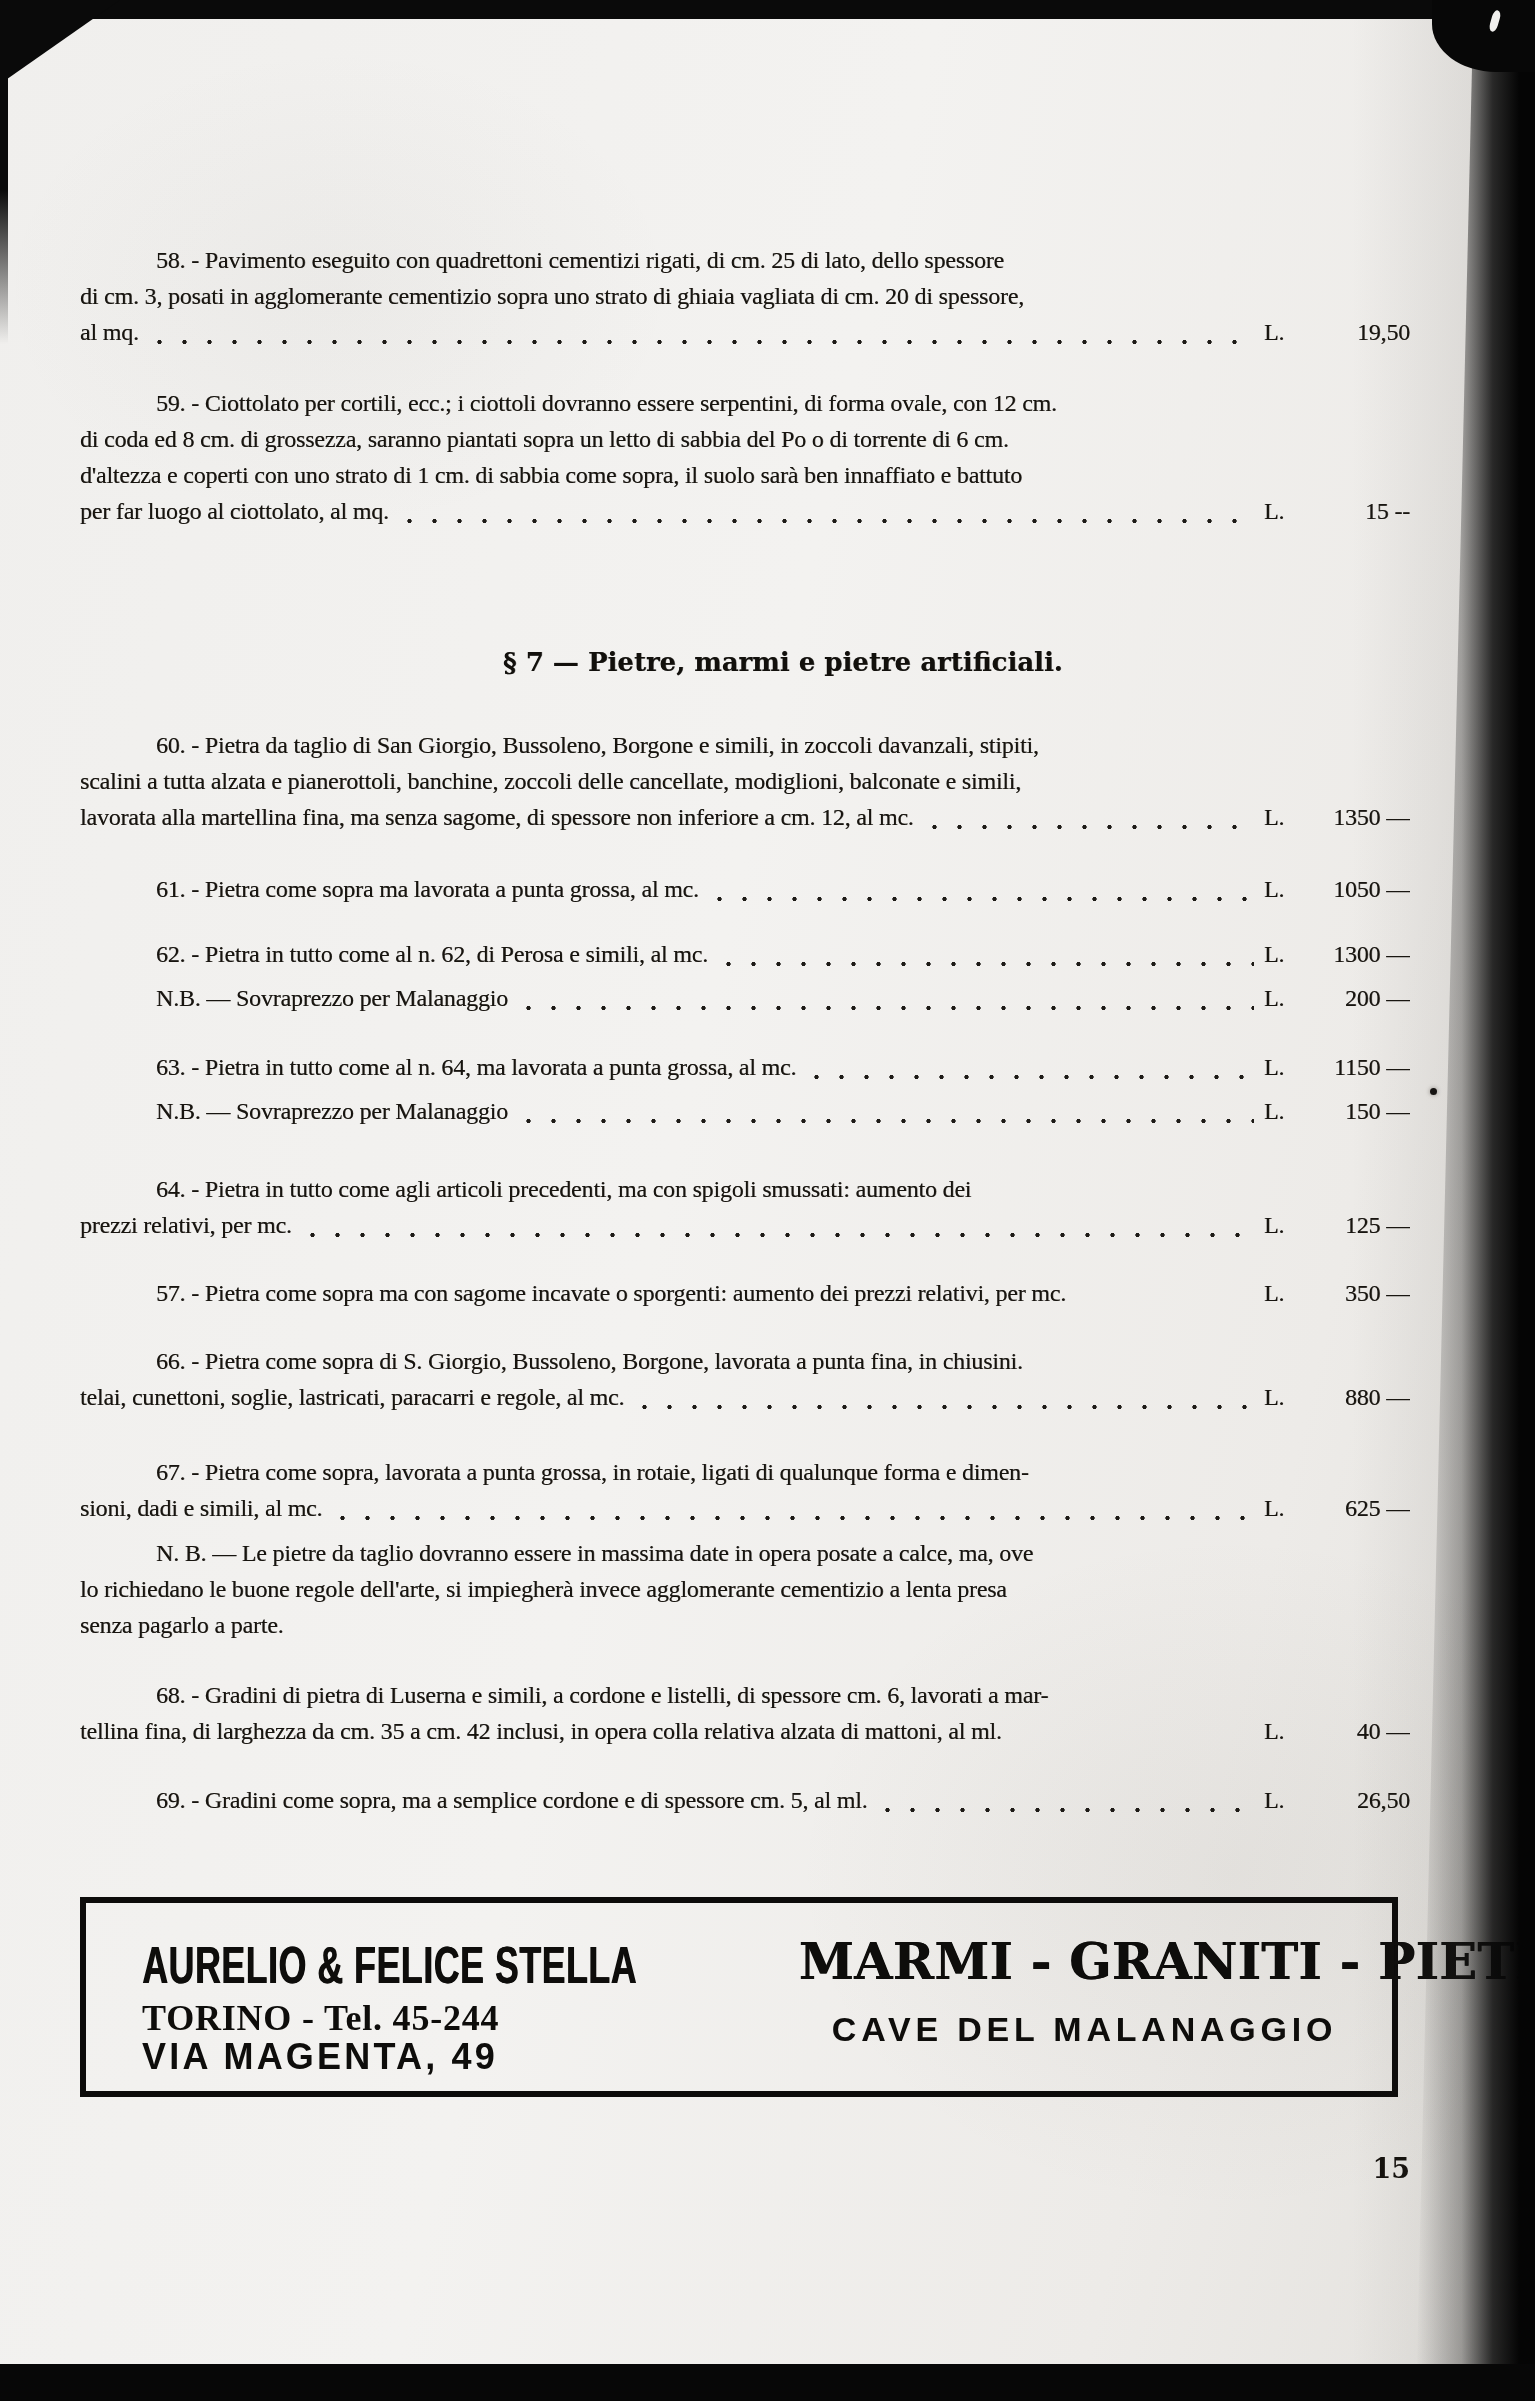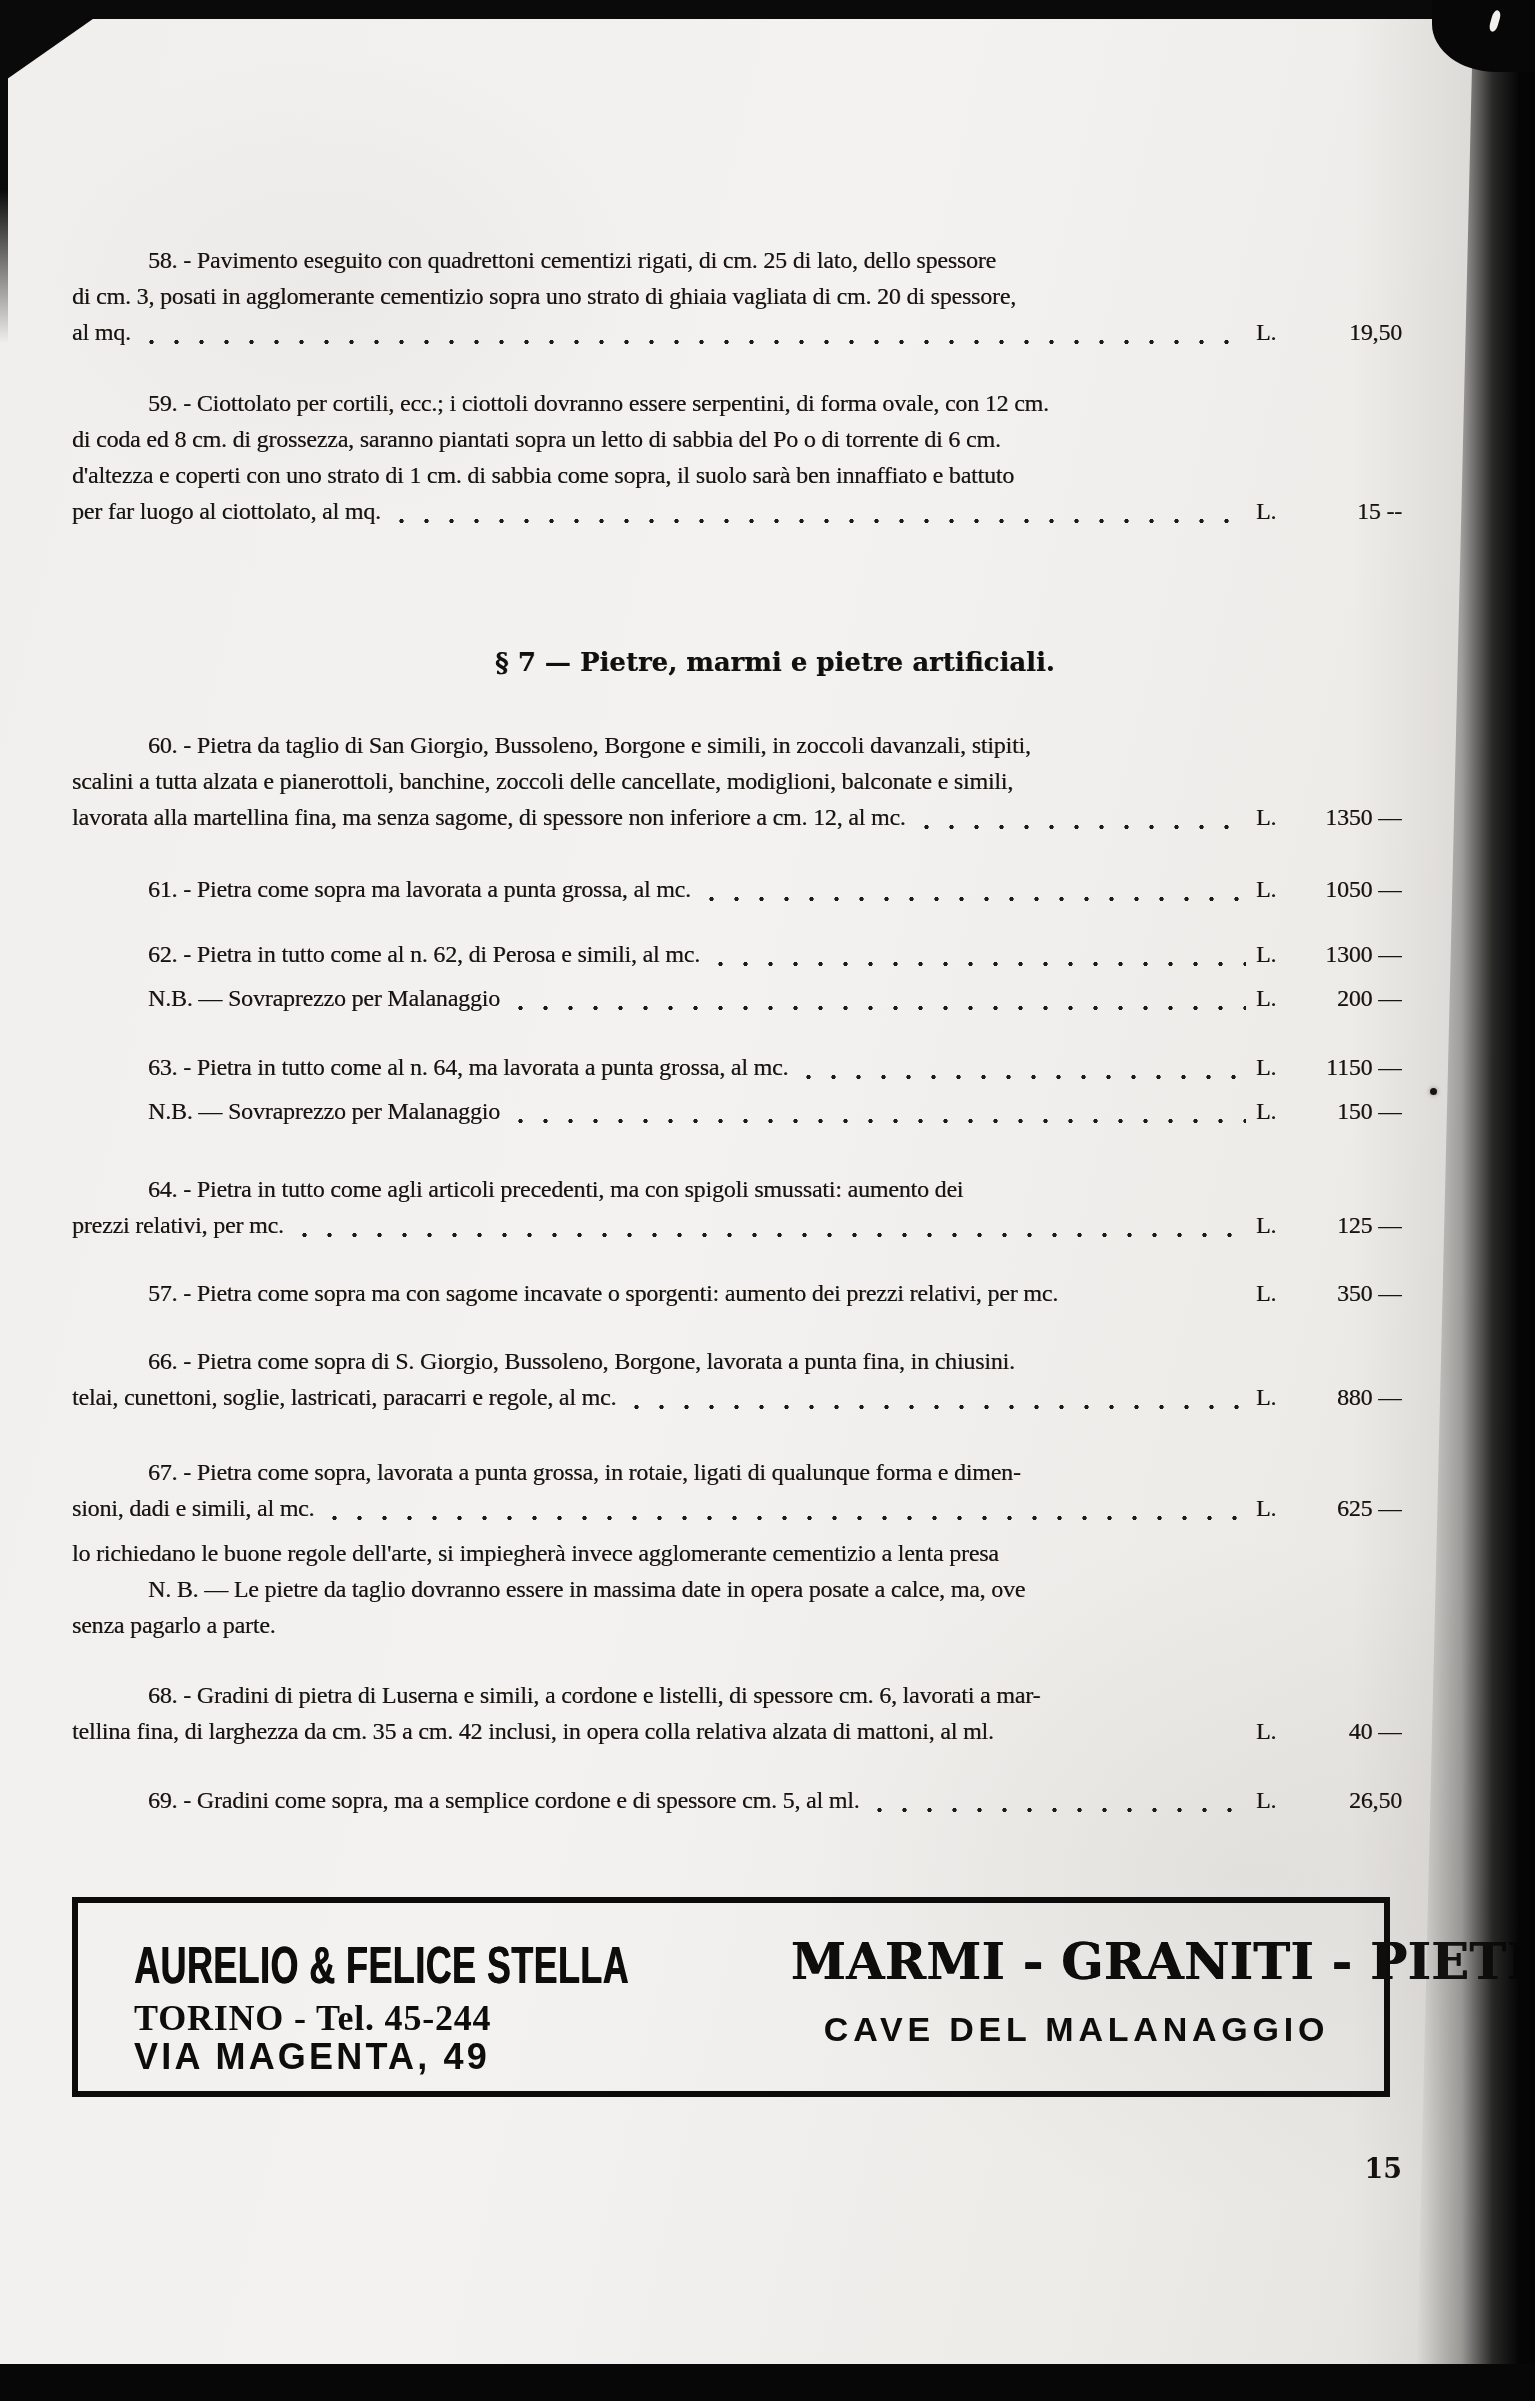--- a/index.html
+++ b/index.html
@@ -27,21 +27,21 @@
     border-radius:4.8px/8.8px;transform:rotate(16deg);}
   .edge-right-soft{position:absolute;top:0;right:0;width:184px;height:100%;
     background:linear-gradient(to right,rgba(70,66,60,0),rgba(70,66,60,0.16));}
   .edge-right{position:absolute;top:0;right:0;width:120px;height:100%;
     background:linear-gradient(to right,rgba(15,15,15,0) 0%,rgba(15,15,15,0.3) 38%,rgba(10,10,10,0.85) 64%,#050505 86%);
     clip-path:polygon(48% 0,100% 0,100% 100%,0 100%);}
   .edge-bottom{position:absolute;bottom:0;left:0;right:0;height:37px;background:#070707;}
   .ink-dot{position:absolute;left:1430px;top:1088px;width:7.2px;height:7.2px;border-radius:50%;
     background:#161412;box-shadow:0 0 3.2px 1.6px rgba(120,115,105,0.35);}
   
-  .content{position:absolute;left:72px;top:0;width:1330px;padding-top:242px;color:#17140f;}
+  .content{position:absolute;left:80px;top:0;width:1330px;padding-top:242px;color:#17140f;}
   .ln,.pr{
     font-size:24px;line-height:36px;letter-spacing:-0.2px;white-space:nowrap;overflow:hidden;
     text-shadow:0.4px 0.2px 0.5px rgba(25,20,15,0.55);
   }
   .indent{padding-left:76px;}
   .pr{display:flex;align-items:baseline;}
   .pr .tail{flex:0 0 auto;}
   .pr .tail.indent{padding-left:76px;}
   .leader{flex:1 1 auto;min-width:6.4px;align-self:stretch;margin:0 9.6px 0 8px;
     background-image:radial-gradient(circle,#1d1a16 1.9px,rgba(0,0,0,0) 2.4px);
@@ -189,22 +189,22 @@
       <div class="ln indent">67. - Pietra come sopra, lavorata a punta grossa, in rotaie, ligati di qualunque forma e dimen-</div>
       <div class="pr">
         <span class="tail">sioni, dadi e simili, al mc.</span>
         <span class="leader"></span>
         <span class="cur">L.</span>
         <span class="amt">625 —</span>
       </div>
     </div>
 
     <div style="margin-top:8.8px">
+      <div class="ln indent">N. B. — Le pietre da taglio dovranno essere in massima date in opera posate a calce, ma, ove</div>
       <div class="ln">lo richiedano le buone regole dell'arte, si impiegherà invece agglomerante cementizio a lenta presa</div>
-      <div class="ln indent">N. B. — Le pietre da taglio dovranno essere in massima date in opera posate a calce, ma, ove</div>
       <div class="ln">senza pagarlo a parte.</div>
     </div>
 
     <div style="margin-top:34px">
       <div class="ln indent">68. - Gradini di pietra di Luserna e simili, a cordone e listelli, di spessore cm. 6, lavorati a mar-</div>
       <div class="pr no-leader">
         <span class="tail">tellina fina, di larghezza da cm. 35 a cm. 42 inclusi, in opera colla relativa alzata di mattoni, al ml.</span>
         <span class="leader"></span>
         <span class="cur">L.</span>
         <span class="amt">40 —</span>

